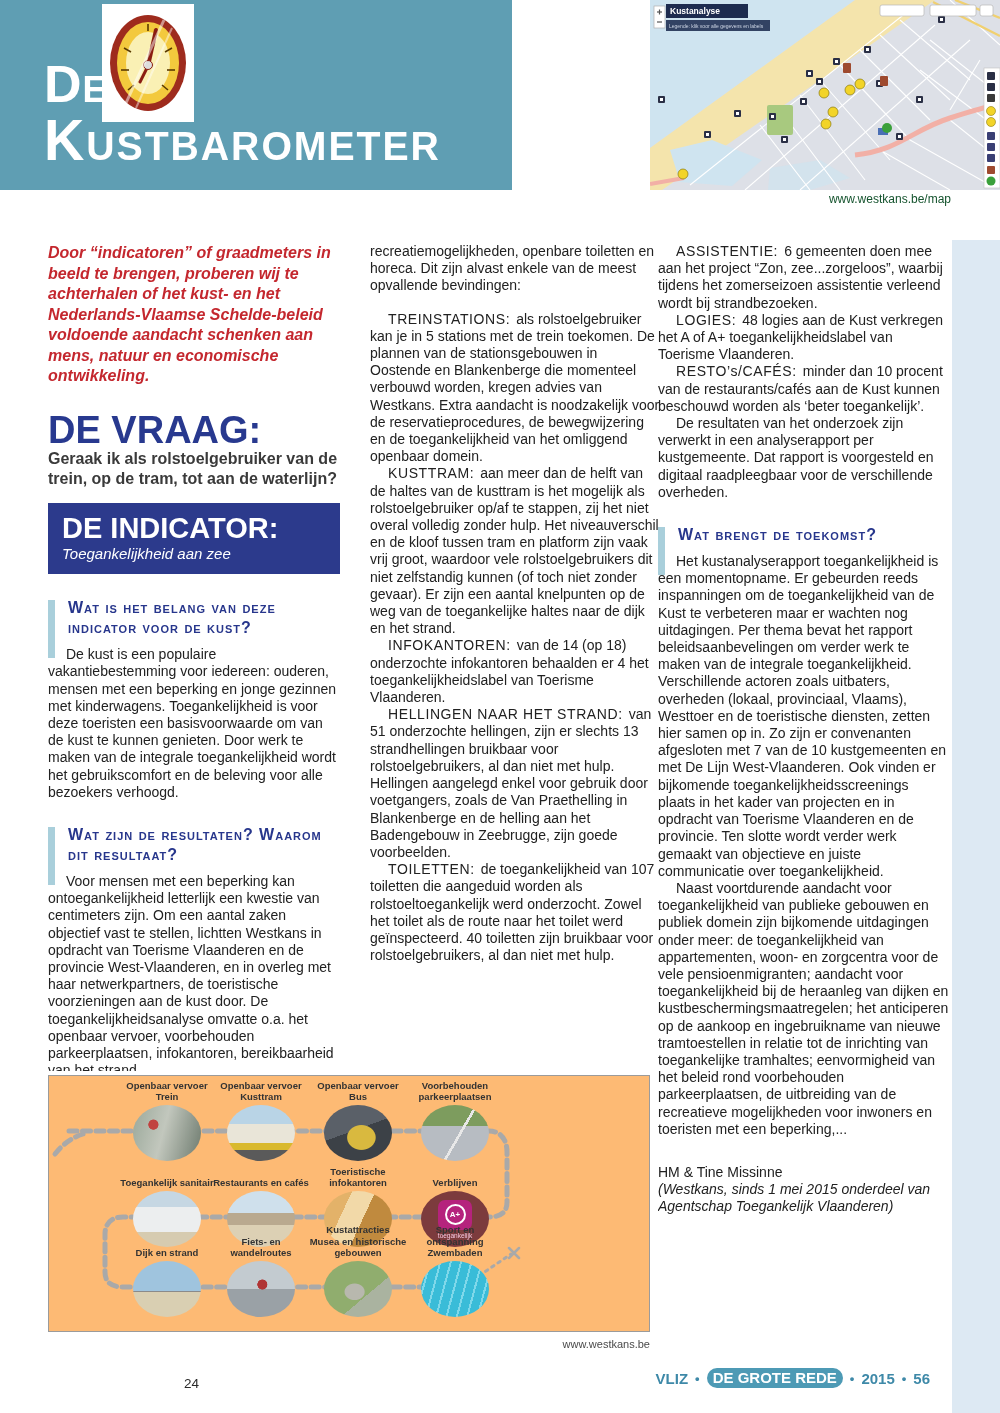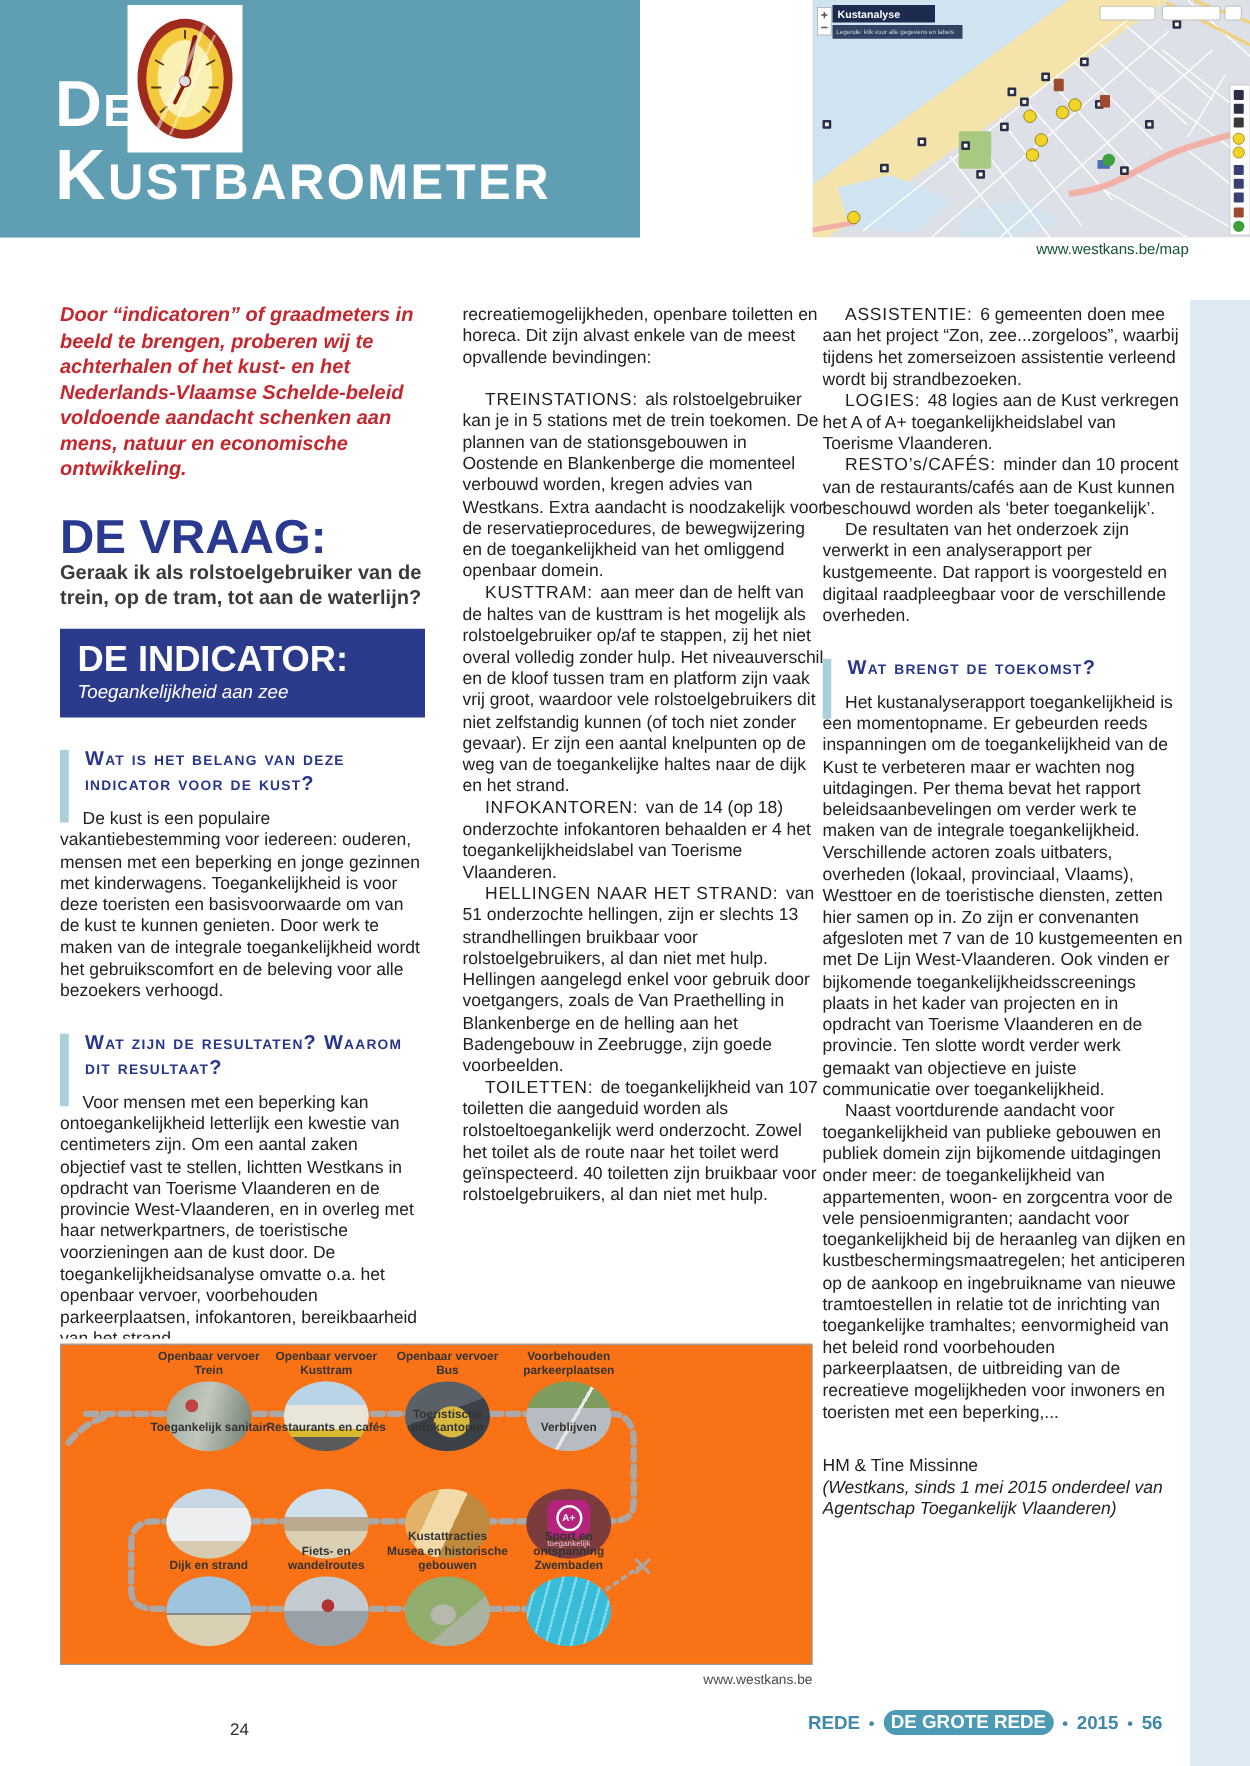--- a/index.html
+++ b/index.html
@@ -36,27 +36,27 @@
   .section .bar{position:absolute;left:0;top:2px;width:7px;background:#a9cfdb;}
   .section h3{margin:0;padding-left:20px;font-size:16px;line-height:20px;font-weight:700;
     color:#27368c;font-variant:small-caps;letter-spacing:1px;}
   .bodyp{margin-top:8px !important;}
   .indent{text-indent:18px;}
   .gaptop{margin-top:16px !important;}
   .topic{letter-spacing:.6px;margin-right:6px;}
   .byline{margin-top:26px !important;font-weight:500;}
   .byline-note{font-style:italic;}
   
-  .ig-box{position:absolute;left:48px;top:1075px;width:602px;height:257px;background:#f97316;border:1px solid #9b9b9b;box-sizing:border-box;}
+  .ig-box{position:absolute;left:48px;top:1075px;width:602px;height:257px;background:#fdba74;border:1px solid #9b9b9b;box-sizing:border-box;}
   .ig-chain{position:absolute;left:0;top:0;}
   .ig-item{position:absolute;width:110px;display:flex;flex-direction:column;align-items:center;justify-content:flex-end;}
   .ig-label{font-size:9.5px;font-weight:700;color:#333;text-align:center;line-height:1.18;white-space:pre-line;margin-bottom:3px;}
   .ig-oval{width:68px;height:56px;border-radius:50%;flex:0 0 auto;}
   .r1{top:5px;height:80px;}
-  .r2{top:83px;height:88px;gap:40px;}
+  .r2{top:83px;height:88px;}
   .r3{top:157px;height:84px;}
   .cx1{left:63px;}.cx2{left:157px;}.cx3{left:254px;}.cx4{left:351px;}
   .photo1{background:radial-gradient(circle at 30% 35%,rgba(195,45,45,.85) 0 8%,rgba(195,45,45,0) 9%),linear-gradient(105deg,#9aa89a 0%,#c2c7bd 45%,#6d7a6e 100%);}
   .photo2{background:linear-gradient(#b9d4e6 0 34%,#e9e5d8 34% 68%,#d9b92e 68% 80%,#5a5a5a 80% 100%);}
   .photo3{background:radial-gradient(ellipse at 55% 58%,#d9b93f 0 26%,rgba(0,0,0,0) 28%),linear-gradient(160deg,#5a6068 0 45%,#3c4147 45% 100%);}
   .photo4{background:linear-gradient(120deg,rgba(255,255,255,0) 0 54%,#e8e8e8 54% 57%,rgba(255,255,255,0) 57%),linear-gradient(#7d9c5e 0 38%,#b7bcc2 38% 100%);}
   .photo5{background:linear-gradient(#c6d7e3 0 28%,#eceeef 28% 74%,#d6cbb0 74% 100%);}
   .photo6{background:linear-gradient(#cfe0ec 0 40%,#b9a98f 40% 60%,#dcd0b4 60% 100%);}
   .photo7{background:linear-gradient(115deg,#e3b269 0 30%,#f2d9a8 30% 55%,#c08a3e 55% 100%);}
   .photo8{background:#7c3b3d;display:flex;flex-direction:column;align-items:center;justify-content:center;}
@@ -336,20 +336,20 @@
     <div class="ig-label">Sport en
 ontspanning
 Zwembaden</div>
     <div class="ig-oval photo12"></div>
   </div>
 </div>
 <div class="ig-caption">www.westkans.be</div>
 
 <div class="page-num">24</div>
 <div class="footer-right">
-  <span>REDE</span>
+  <span>VLIZ</span>
   <span class="dot">•</span>
   <span class="footer-badge">DE GROTE REDE</span>
   <span class="dot">•</span>
   <span>2015</span>
   <span class="dot">•</span>
   <span>56</span>
 </div>
 
 </body></html>

